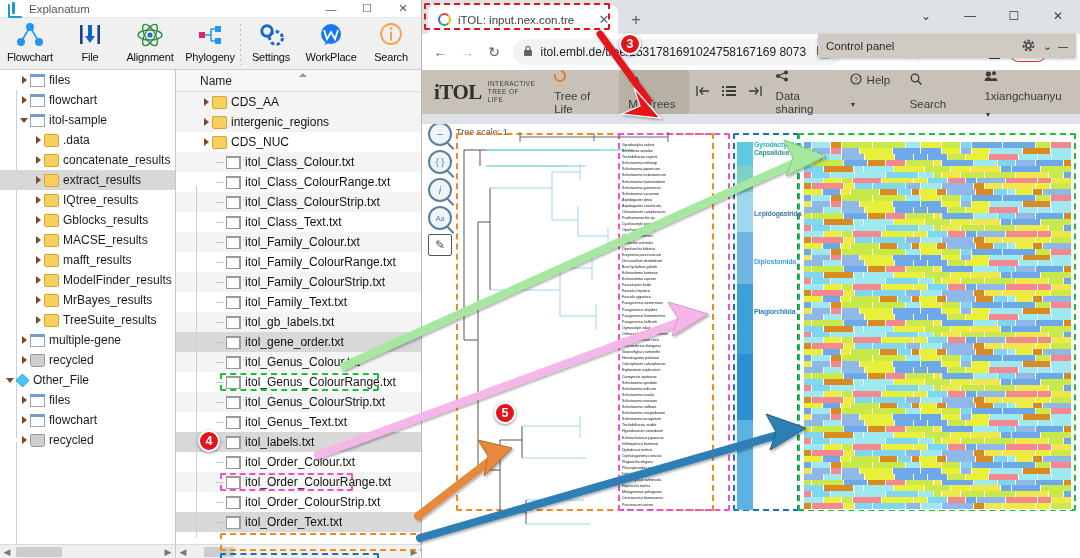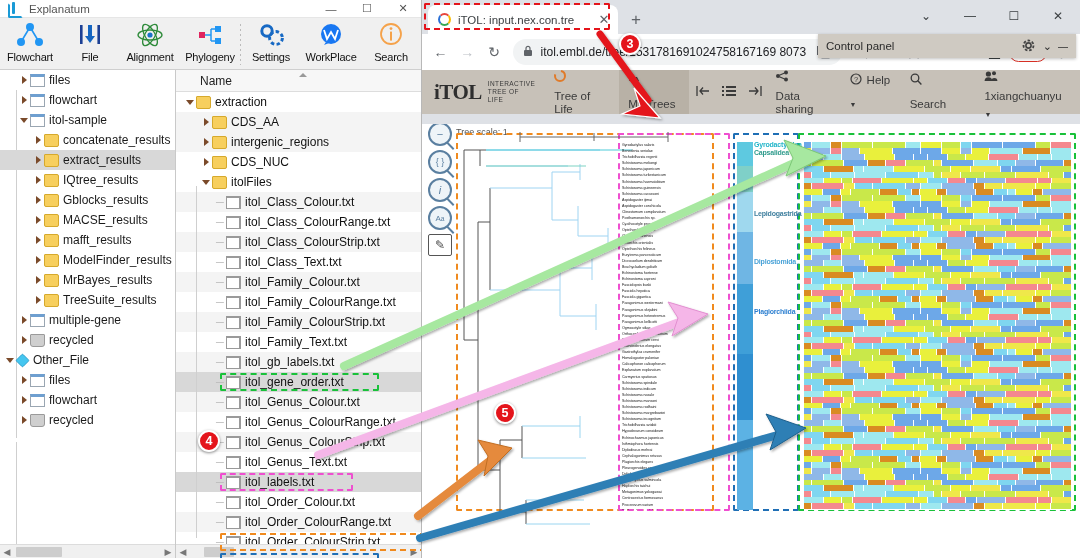--- a/index.html
+++ b/index.html
@@ -319,20 +319,28 @@
             </span>
             <span class="ic docs"></span>
             <span>itol-sample</span>
           </div>
           <div class="trow">
             <span style="width:32px;flex:0 0 auto;"></span>
             <span class="tw-arrow ">
               <i></i>
             </span>
             <span class="ic folder"></span>
+            <span>.data</span>
+          </div>
+          <div class="trow">
+            <span style="width:32px;flex:0 0 auto;"></span>
+            <span class="tw-arrow ">
+              <i></i>
+            </span>
+            <span class="ic folder"></span>
             <span>concatenate_results</span>
           </div>
           <div class="trow sel">
             <span style="width:32px;flex:0 0 auto;"></span>
             <span class="tw-arrow ">
               <i></i>
             </span>
             <span class="ic folder"></span>
             <span>extract_results</span>
           </div>
@@ -449,28 +457,20 @@
         <span class="arrow">▶</span>
       </div>
     </div>
 
     <div class="ps-list-pane">
       <div class="pane-head">
         <span class="caret-up"></span>
         <span>Name</span>
       </div>
       <div id="list-rows" style="position:relative;">
-          <div class="lrow">
-            <span style="width:4px;flex:0 0 auto;"></span>
-            <span class="tw-arrow open">
-              <i></i>
-            </span>
-            <span class="ic folder"></span>
-            <span>extraction</span>
-          </div>
           <div class="lrow alt">
             <span style="width:20px;flex:0 0 auto;"></span>
             <span class="tw-arrow ">
               <i></i>
             </span>
             <span class="ic folder"></span>
             <span>CDS_AA</span>
           </div>
           <div class="lrow alt">
             <span style="width:20px;flex:0 0 auto;"></span>
@@ -480,28 +480,20 @@
             <span class="ic folder"></span>
             <span>intergenic_regions</span>
           </div>
           <div class="lrow">
             <span style="width:20px;flex:0 0 auto;"></span>
             <span class="tw-arrow ">
               <i></i>
             </span>
             <span class="ic folder"></span>
             <span>CDS_NUC</span>
-          </div>
-          <div class="lrow">
-            <span style="width:20px;flex:0 0 auto;"></span>
-            <span class="tw-arrow open">
-              <i></i>
-            </span>
-            <span class="ic folder"></span>
-            <span>itolFiles</span>
           </div>
           <div class="lrow alt">
             <span style="width:36px;flex:0 0 auto;"></span>
             <span class="dash">─</span>
             <span class="ic file"></span>
             <span>itol_Class_Colour.txt</span>
           </div>
           <div class="lrow">
             <span style="width:36px;flex:0 0 auto;"></span>
             <span class="dash">─</span>

